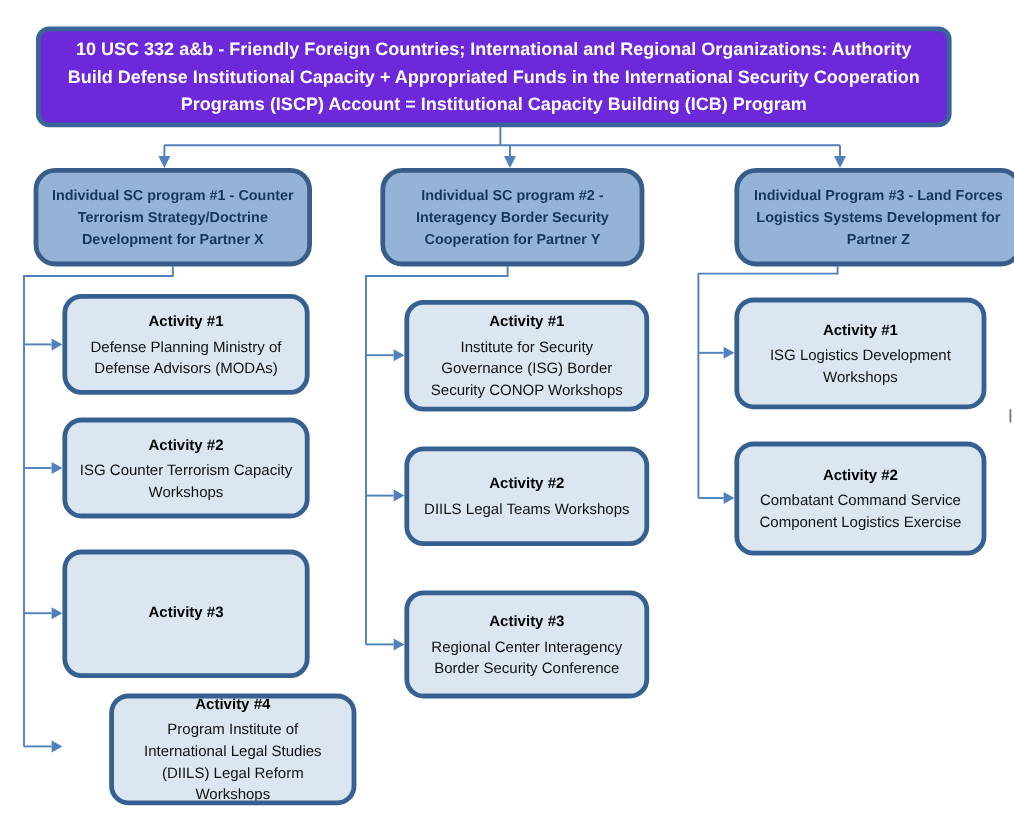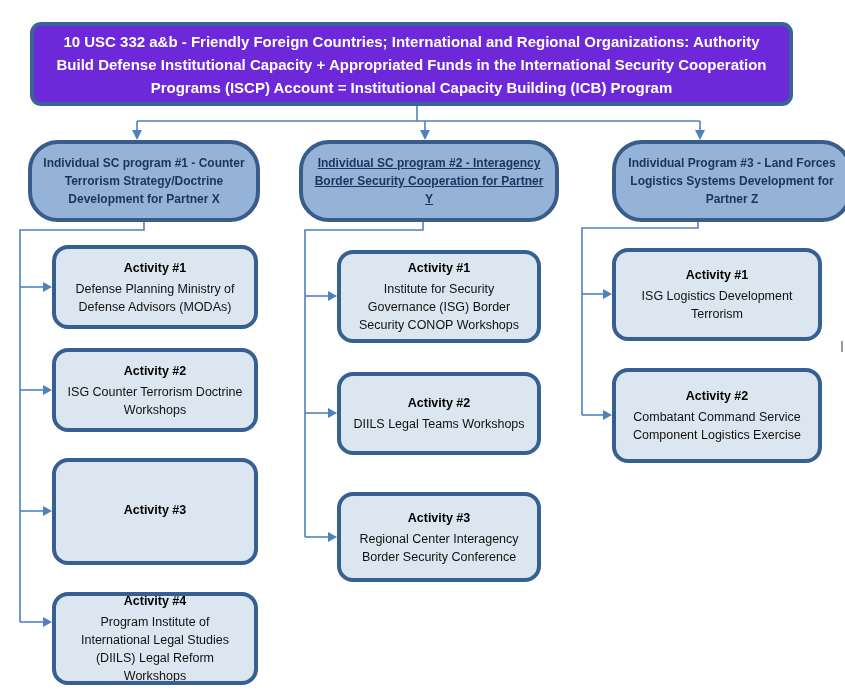--- a/index.html
+++ b/index.html
@@ -11,37 +11,37 @@
   .node{position:absolute;box-sizing:border-box;display:flex;flex-direction:column;
         align-items:center;justify-content:center;text-align:center;overflow:hidden;}
   .root{
     left:30px;top:22px;width:763px;height:84px;
     background:#6d28d9;border:4px solid #3A6497;border-radius:11px;
     color:#ffffff;font-weight:bold;font-size:15px;line-height:23px;
     padding:6px 18px;
   }
   .program{
     top:140px;height:82px;
-    background:#95B3D7;border:4px solid #385D8A;border-radius:30px;
+    background:#95B3D7;border:4px solid #385D8A;border-radius:18px;
     color:#17365D;font-weight:bold;font-size:12px;line-height:18px;
     padding:6px 7px;
   }
   .p1{left:28px;width:232px;}
-  .p2{left:299px;width:260px;text-decoration:underline;}
+  .p2{left:317px;width:220px;}
   .p3{left:612px;width:240px;}
   .activity{
     background:#DCE6F1;border:4px solid #376092;border-radius:16px;
     color:#111111;font-size:12.5px;line-height:18px;padding:6px 9px;
   }
   .act-title{font-weight:bold;color:#000000;margin-bottom:3px;}
   .c1{left:52px;width:206px;}
   .c1a1{top:245px;height:84px;}
   .c1a2{top:348px;height:84px;}
   .c1a3{top:458px;height:107px;}
-  .c1a4{top:592px;height:93px;}
+  .c1a4{top:578px;height:93px;margin-left:39px;}
   .c2{left:337px;width:204px;}
   .c2a1{top:250px;height:93px;}
   .c2a2{top:372px;height:83px;}
   .c2a3{top:492px;height:90px;}
   .c3{left:612px;width:210px;}
   .c3a1{top:248px;height:93px;}
   .c3a2{top:368px;height:95px;}
 </style>
 </head>
 <body>
@@ -107,21 +107,21 @@
   <div class="node program p1">Individual SC program #1 - Counter Terrorism Strategy/Doctrine Development for Partner X</div>
   <div class="node program p2">Individual SC program #2 - Interagency Border Security Cooperation for Partner Y</div>
   <div class="node program p3">Individual Program #3 - Land Forces Logistics Systems Development for Partner Z</div>
 
   <div class="node activity c1 c1a1">
     <div class="act-title">Activity #1</div>
     <div class="act-desc">Defense Planning Ministry of Defense Advisors (MODAs)</div>
   </div>
   <div class="node activity c1 c1a2">
     <div class="act-title">Activity #2</div>
-    <div class="act-desc">ISG Counter Terrorism Doctrine Workshops</div>
+    <div class="act-desc">ISG Counter Terrorism Capacity Workshops</div>
   </div>
   <div class="node activity c1 c1a3">
     <div class="act-title">Activity #3</div>
   </div>
   <div class="node activity c1 c1a4">
     <div class="act-title">Activity #4</div>
     <div class="act-desc">Program Institute of International Legal Studies  (DIILS) Legal Reform Workshops</div>
   </div>
 
   <div class="node activity c2 c2a1">
@@ -132,20 +132,20 @@
     <div class="act-title">Activity #2</div>
     <div class="act-desc">DIILS Legal Teams Workshops</div>
   </div>
   <div class="node activity c2 c2a3">
     <div class="act-title">Activity #3</div>
     <div class="act-desc">Regional Center Interagency Border Security Conference</div>
   </div>
 
   <div class="node activity c3 c3a1">
     <div class="act-title">Activity #1</div>
-    <div class="act-desc">ISG Logistics Development Terrorism</div>
+    <div class="act-desc">ISG Logistics Development Workshops</div>
   </div>
   <div class="node activity c3 c3a2">
     <div class="act-title">Activity #2</div>
     <div class="act-desc">Combatant Command Service Component Logistics Exercise</div>
   </div>
 
 </div>
 
 </body></html>

